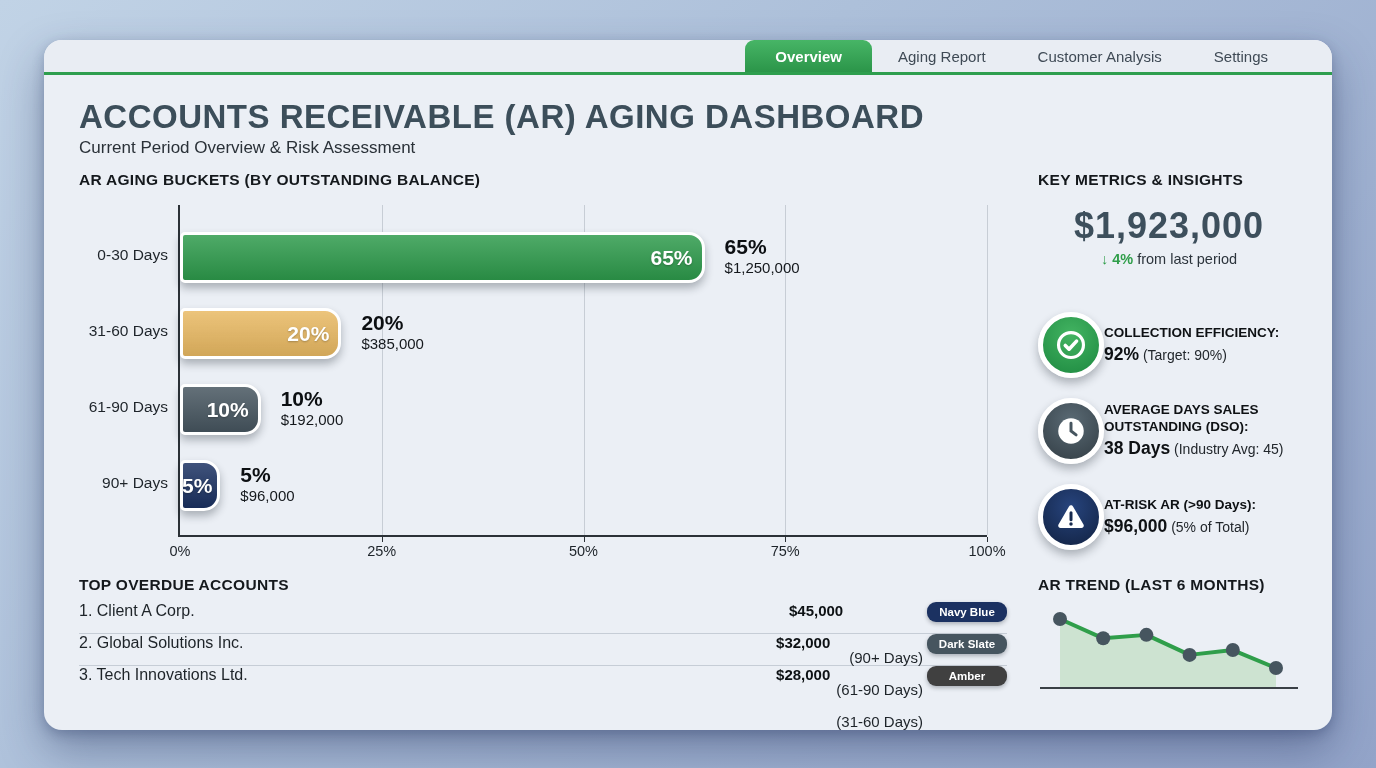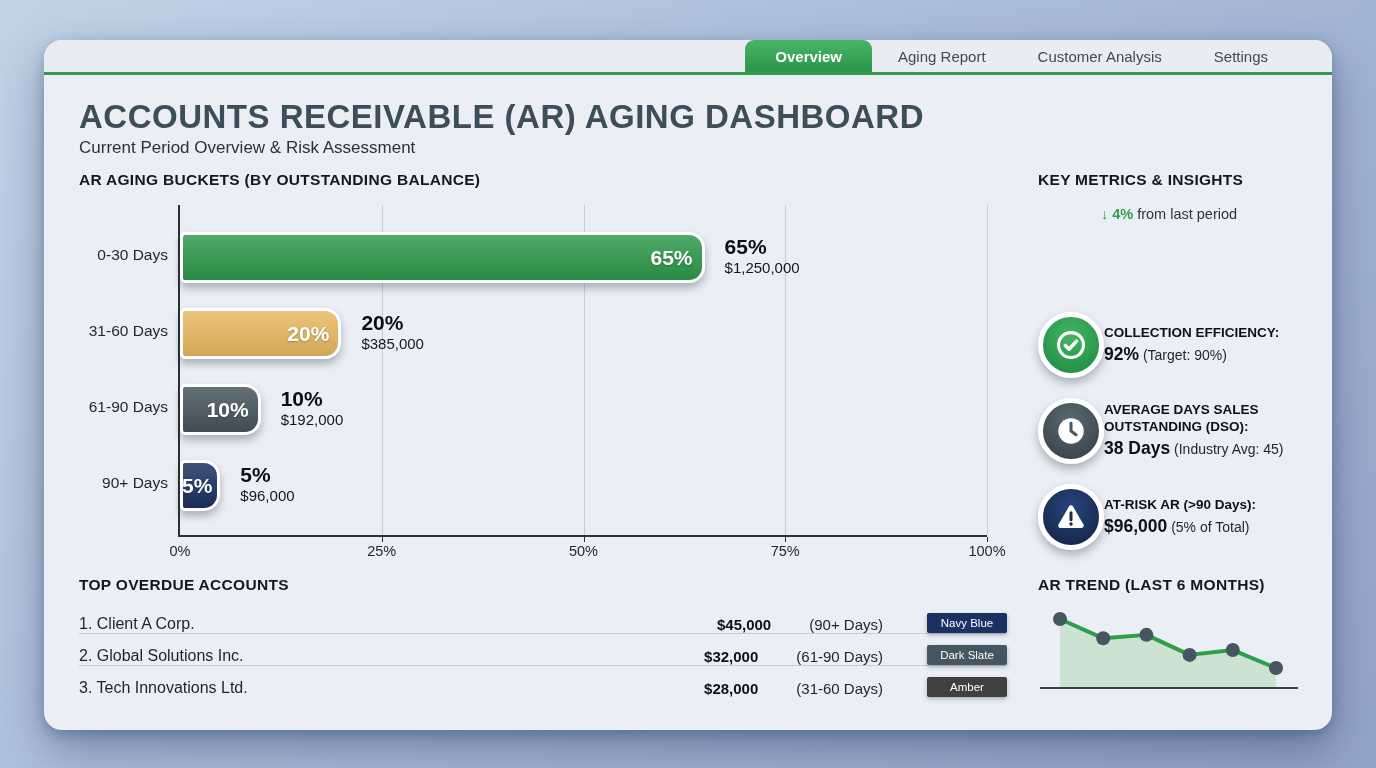--- a/index.html
+++ b/index.html
@@ -64,30 +64,30 @@
   .bar-callout .co-pct{font-size:21px;font-weight:bold;color:#0c0f12;}
   .bar-callout .co-amt{font-size:15px;color:#14181c;}
   .axis-labels{position:absolute;left:0;top:338px;width:100%;}
   .axis-labels span{
     position:absolute;transform:translateX(-50%);
     font-size:14.5px;color:#1e242a;
   }
   
   .overdue-table{left:35px;top:562px;width:928px;}
   .od-row{
-    display:flex;align-items:flex-end;height:31px;font-size:16px;color:#1d2328;gap:32px;
+    display:flex;align-items:flex-start;height:31px;font-size:16px;color:#1d2328;
   }
   .od-row.sep{border-bottom:1px solid #c6cdd6;}
   .od-name{flex:1;}
   .od-amt{font-weight:bold;color:#0d1114;font-size:15px;}
   .od-period{font-size:15px;color:#1d2328;margin-left:6px;margin-top:47px;}
   .od-badge{
-    margin-left:12px;width:80px;height:20px;border-radius:2px;
+    margin-left:4px;width:80px;height:20px;border-radius:9px;
     display:flex;align-items:center;justify-content:center;
-    color:#fff;font-size:11.5px;font-weight:normal;
+    color:#fff;font-size:11.5px;font-weight:bold;
     box-shadow:0 2px 4px rgba(20,30,40,.3);white-space:nowrap;
   }
   .total-block{left:994px;top:162px;width:262px;text-align:center;}
   .total-label{font-size:15px;font-weight:bold;color:#0e1114;letter-spacing:.3px;}
   .total-value{font-size:36px;font-weight:bold;color:#3d4f5c;letter-spacing:1px;margin-top:3px;}
   .total-change{font-size:14.5px;color:#2c343c;margin-top:4px;}
   .total-change .chg{color:#2f9e4a;font-weight:bold;}
   .metric{left:994px;width:290px;display:flex;align-items:center;}
   .micon{
     width:56px;height:56px;border-radius:50%;flex:0 0 56px;
@@ -203,20 +203,21 @@
       <div class="od-name">3. Tech Innovations Ltd.</div>
       <div class="od-amt">$28,000</div>
       <div class="od-period">(31-60 Days)</div>
       <div class="od-badge" style="background: #404040;">Amber</div>
     </div>
   </div>
 
   <div class="abs section-title" style="left:994px;top:131px;">KEY METRICS &amp; INSIGHTS</div>
 
   <div class="abs total-block">
+    <div class="total-value">$1,923,000</div>
     <div class="total-change">
       <span class="chg">↓</span>
       <span class="chg">4%</span>
       <span>from last period</span>
     </div>
   </div>
 
   <div class="abs metric" style="top:268px;height:74px;">
     <div class="micon green">
       <svg width="36" height="36" viewBox="0 0 24 24" fill="none">

